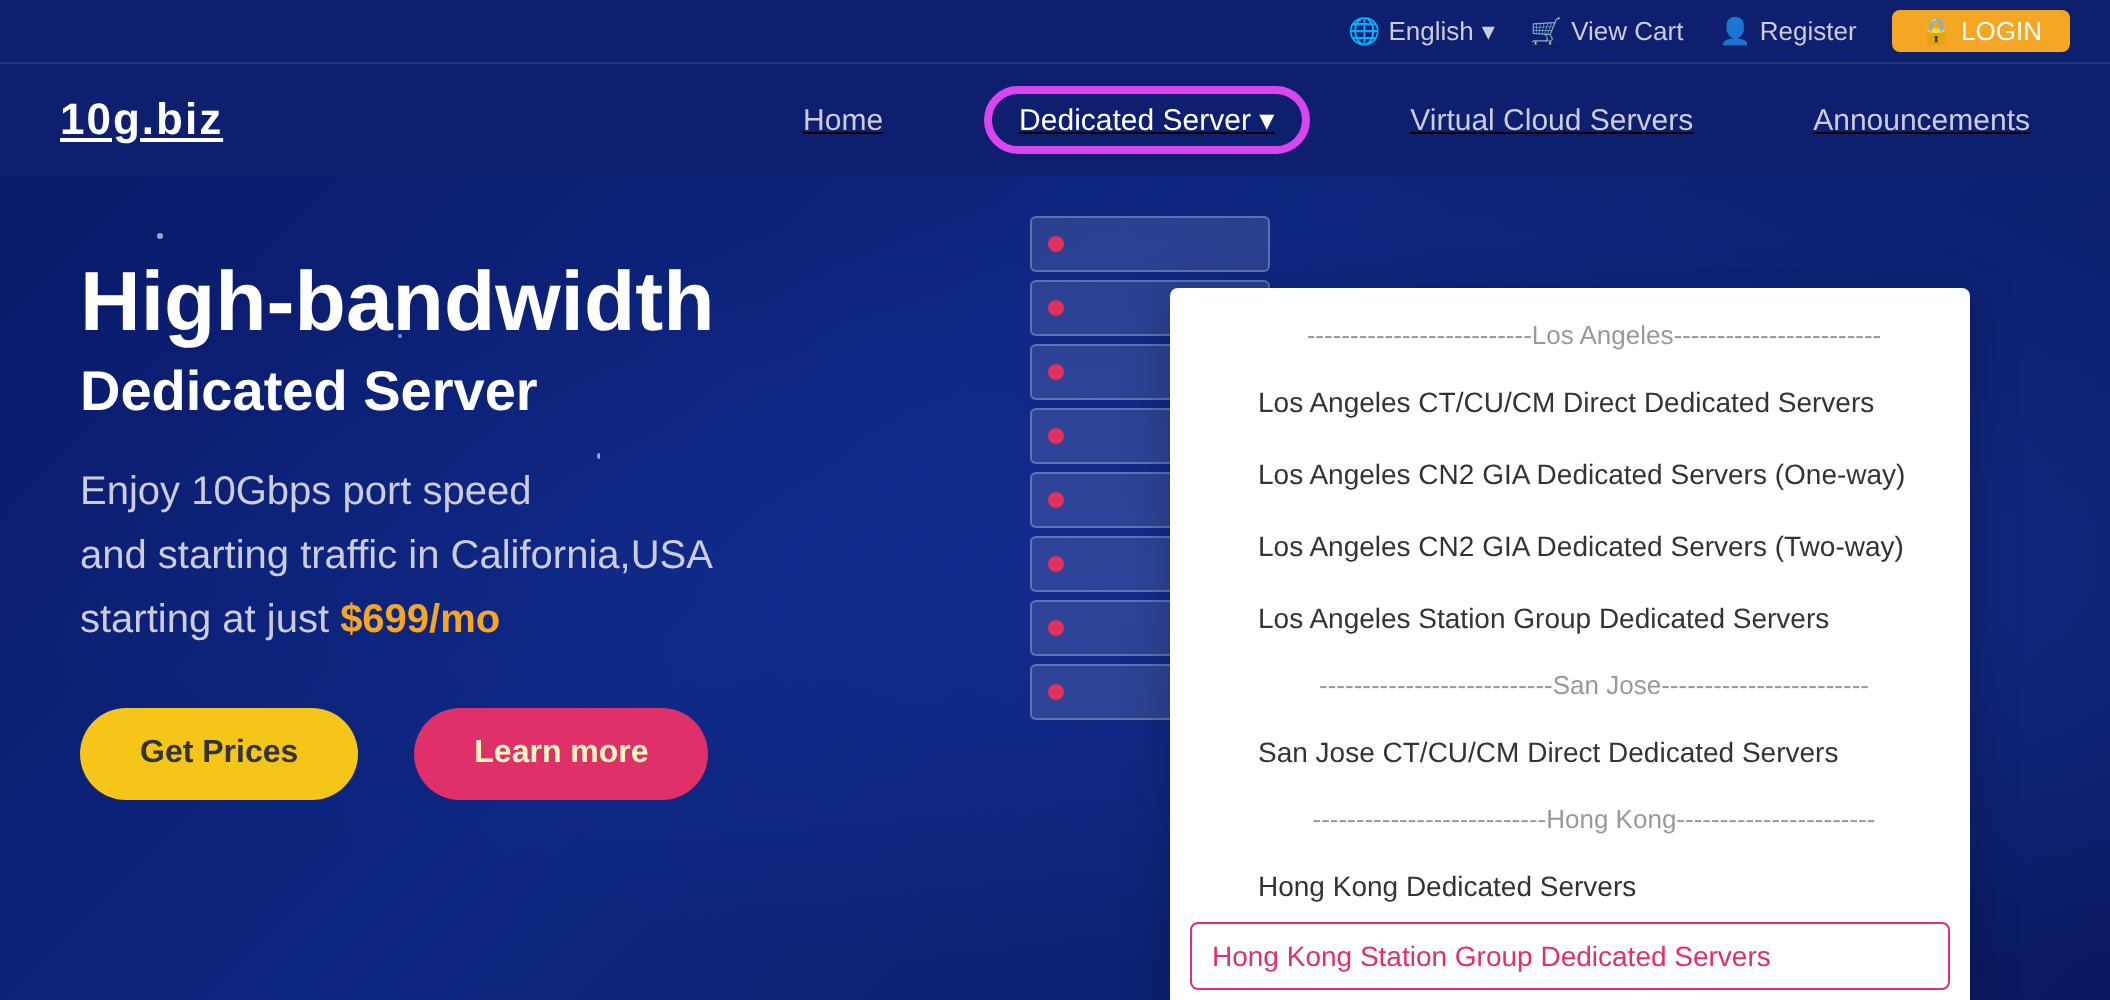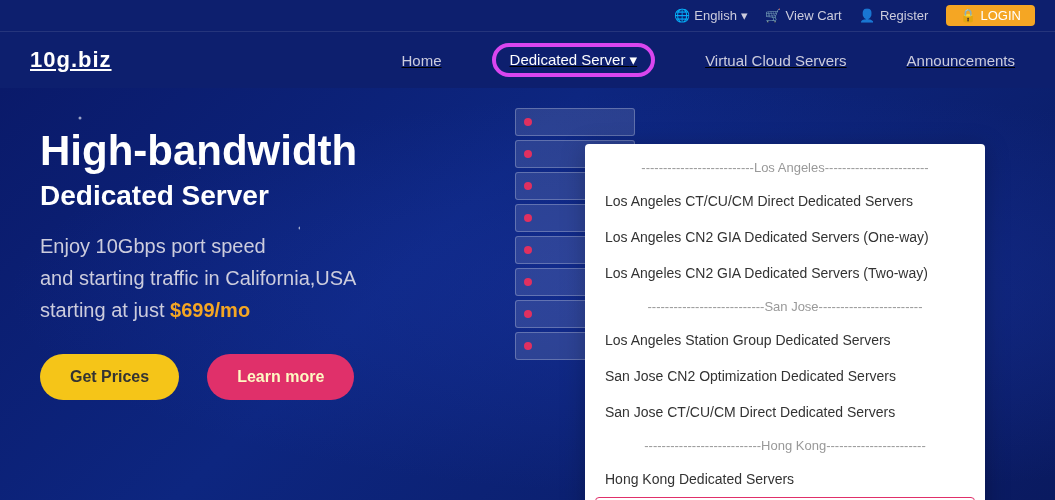--- a/index.html
+++ b/index.html
@@ -177,20 +177,21 @@
       box-shadow: 0 4px 24px rgba(0,0,0,0.25);
       z-index: 100;
       padding: 8px 0;
     }
     .dropdown-item {
       padding: 10px 20px;
       font-size: 14px;
       color: #333;
       cursor: pointer;
       white-space: nowrap;
+      margin-left: 24px;
     }
     .dropdown-item.separator {
       color: #999;
       font-size: 13px;
       text-align: center;
       cursor: default;
       padding: 8px 20px;
     }
     .dropdown-item.highlighted {
       border: 1.5px solid #e0306a;
@@ -287,22 +288,21 @@
   <div class="hero-buttons">
     <button class="btn-yellow">Get Prices</button>
     <button class="btn-pink">Learn more</button>
   </div>
 
   <div class="dropdown-overlay">
     <div class="dropdown-item separator">--------------------------Los Angeles------------------------</div>
     <div class="dropdown-item">Los Angeles CT/CU/CM Direct Dedicated Servers</div>
     <div class="dropdown-item">Los Angeles CN2 GIA Dedicated Servers  (One-way)</div>
     <div class="dropdown-item">Los Angeles CN2 GIA Dedicated Servers  (Two-way)</div>
+    <div class="dropdown-item">Los Angeles Station Group Dedicated Servers</div>
     <div class="dropdown-item separator">---------------------------San Jose------------------------</div>
-    <div class="dropdown-item">Los Angeles Station Group Dedicated Servers</div>
-    <div class="dropdown-item">San Jose CN2 Optimization Dedicated Servers</div>
     <div class="dropdown-item">San Jose CT/CU/CM Direct Dedicated Servers</div>
     <div class="dropdown-item separator">---------------------------Hong Kong-----------------------</div>
     <div class="dropdown-item">Hong Kong Dedicated Servers</div>
     <div class="dropdown-item highlighted">Hong Kong Station Group Dedicated Servers</div>
   </div>
 
 </div>
 
 </body></html>

